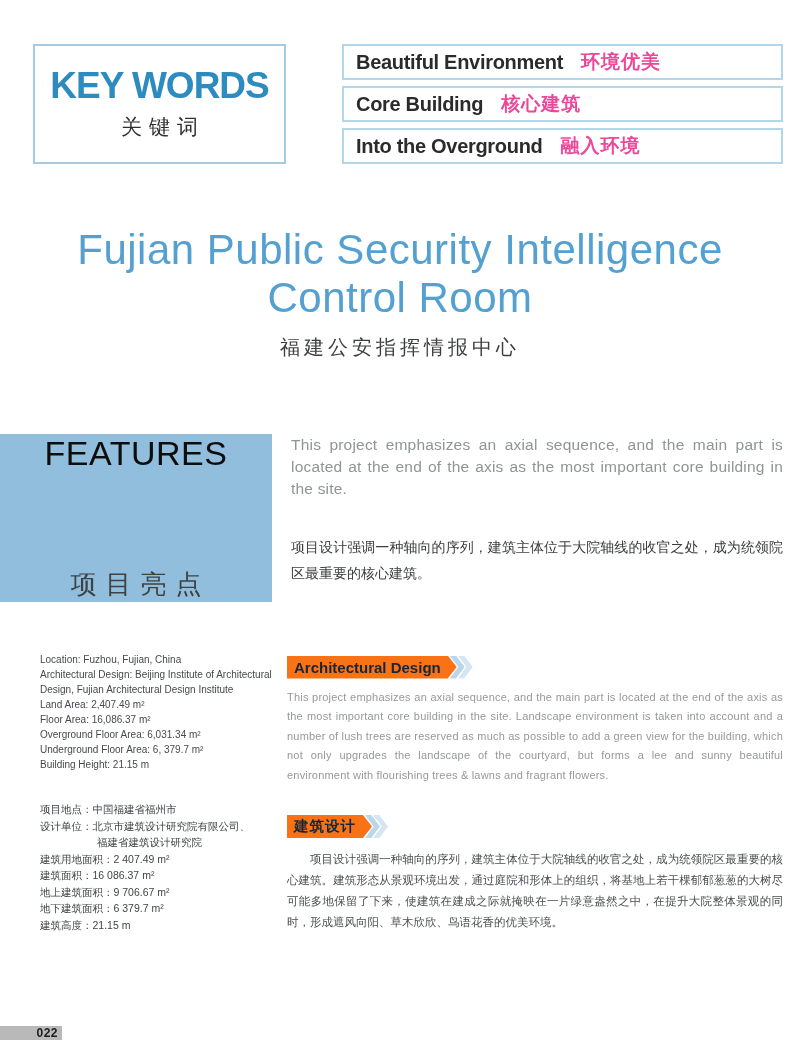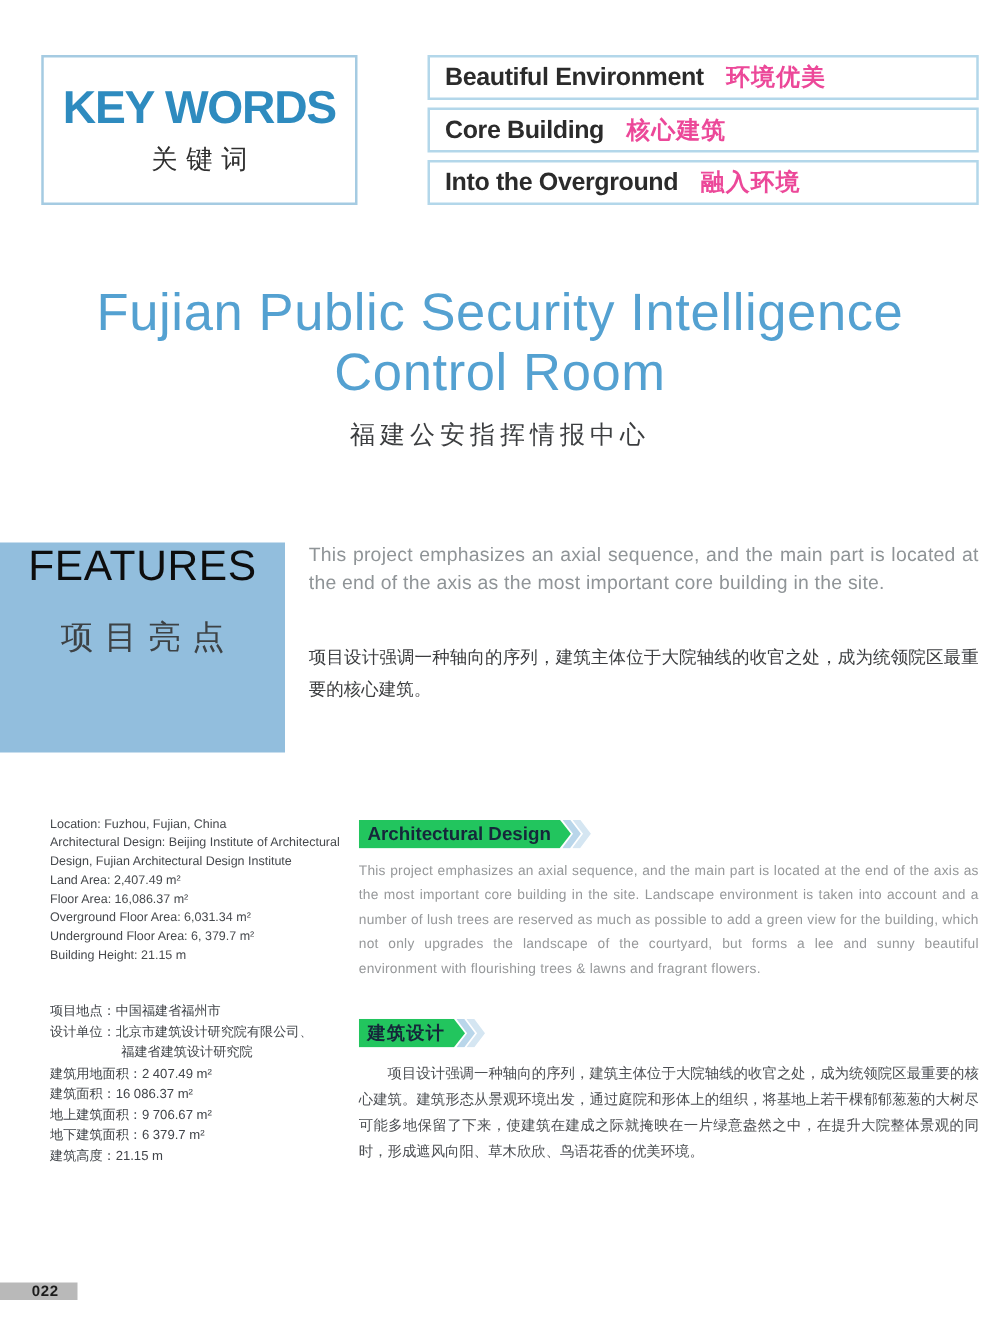--- a/index.html
+++ b/index.html
@@ -28,58 +28,58 @@
 
   
   .title-section { position:absolute; top:226px; left:0; right:0; text-align:center; }
   .title-en { color:#54a1d1; font-size:42px; font-weight:300; line-height:48px; letter-spacing:0.5px; }
   .title-en span { display:block; }
   .title-zh { color:#3c3e40; font-size:20px; font-weight:300; letter-spacing:4px; margin-top:12px; }
 
   
   .features-section { position:absolute; top:434px; left:0; right:17px; display:flex; }
   .features-box {
-    width:228px; height:168px; background:#92bedd; flex:none;
-    display:flex; flex-direction:column; align-items:center; justify-content:flex-start;
+    width:272px; height:168px; background:#92bedd; flex:none;
+    display:flex; flex-direction:column; align-items:center; justify-content:space-between;
   }
   .features-label-en { color:#0d0d0d; font-size:34px; font-weight:500; letter-spacing:0.5px; }
   .features-label-zh { color:#3d4245; font-size:26px; letter-spacing:9px; text-indent:9px; margin-top:19px; }
   .features-text { flex:1; padding-left:19px; padding-top:0; }
   .features-p-en { color:#8f9497; font-size:15.5px; line-height:22px; text-align:justify; letter-spacing:0.2px; }
   .features-p-zh { color:#3b3d3f; font-size:14px; line-height:26px; text-align:justify; margin-top:34px; }
 
   
   .details { position:absolute; top:652px; left:40px; right:17px; display:flex;align-items:flex-end; }
   .info-col { width:247px; flex:none; }
   .info-en { font-size:10px; color:#46494d; line-height:15px; white-space:nowrap; }
   .info-zh { margin-top:29px; font-size:10.5px; color:#404449; line-height:16.5px; white-space:nowrap; }
   .info-line-indent { padding-left:57px; }
 
   .body-col { flex:1; min-width:0; }
   .design-header { display:flex; align-items:stretch; height:23px; }
   .dh-label {
-    background:#22c55e; color:#15273a; font-weight:bold; font-size:15px;
+    background:#f97316; color:#15273a; font-weight:bold; font-size:15px;
     display:flex; align-items:center; padding:0 16px 0 7px;
     clip-path: polygon(0 0, calc(100% - 9px) 0, 100% 50%, calc(100% - 9px) 100%, 0 100%);
   }
   .chev { width:15px; align-self:stretch; margin-left:-7px;
     clip-path: polygon(0 0, 42% 0, 100% 50%, 42% 100%, 0 100%, 58% 50%); }
   .chev.c1 { background:#b9d6ea; }
   .chev.c2 { background:#d5e6f2; }
 
   .body-en { margin-top:9px; color:#96989a; font-size:11px; line-height:19.5px; text-align:justify; letter-spacing:0.2px; }
 
   .zh-block { margin-top:30px; }
   .zh-block .dh-label { font-size:14.5px; letter-spacing:1px; }
   .body-zh { margin-top:11px; color:#4b4e52; font-size:11.5px; line-height:21px; text-align:justify; text-indent:2em; }
 
   
   .page-bar {
     position:absolute; left:0; top:1026px; width:62px; height:14px; background:#b9b9b9;
-    display:flex; align-items:center; justify-content:flex-end; padding-right:15px;
+    display:flex; align-items:center; justify-content:flex-end; padding-right:4px;
   }
   .page-num { font-size:12px; font-weight:bold; color:#1c1c1c; letter-spacing:0.5px; }
 </style>
 </head>
 <body>
 
 <div class="page">
 
   <div class="kw-section">
     <div class="kw-box">

